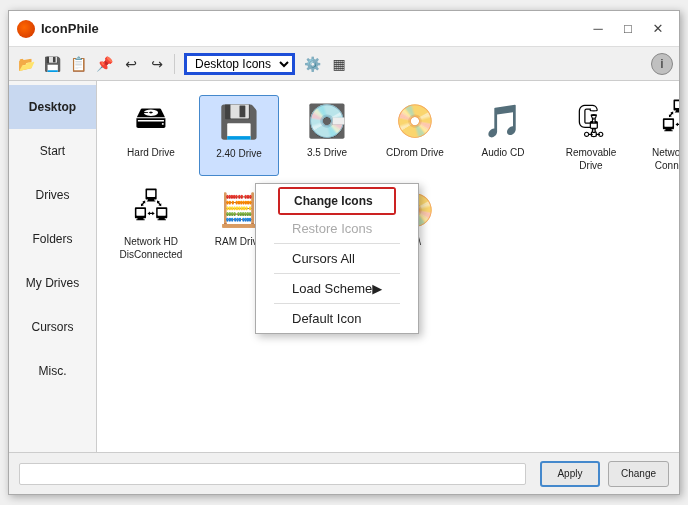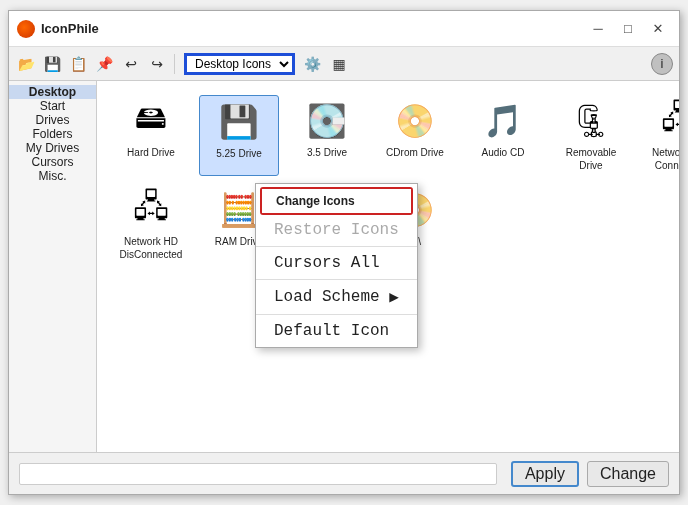--- a/index.html
+++ b/index.html
@@ -132,21 +132,21 @@
     .sidebar {
       width: 88px;
       background: #f5f5f5;
       border-right: 1px solid #ccc;
       padding: 4px 0;
       display: flex;
       flex-direction: column;
       align-items: stretch;
     }
     .sidebar-item {
-      padding: 0 8px;
+      padding: 15px 8px;
       cursor: pointer;
       font-size: 12px;
       color: #222;
       text-align: center;
     }
     .sidebar-item.active { background: #c8d8f0; font-weight: 600; }
 
     .content-area {
       flex: 1;
       background: #fff;
@@ -190,31 +190,30 @@
     
     .context-menu {
       position: absolute;
       top: 102px;
       left: 158px;
       background: #fff;
       border: 1px solid #aaa;
       box-shadow: 3px 3px 8px rgba(0,0,0,0.25);
       min-width: 140px;
       z-index: 100;
-      padding: 2px 0;
+      padding: 2px 18px;
     }
     .ctx-item {
       padding: 5px 18px;
       cursor: pointer;
-      font-size: 16px;
+      font-size: 13px;
       color: #222;
       display: flex;
       align-items: center;
       justify-content: space-between;
-      font-family: Liberation Mono, monospace;
     }
     .ctx-item.disabled { color: #aaa; cursor: default; }
     .ctx-separator {
       height: 1px;
       background: #ddd;
       margin: 2px 0;
     }
     .change-icons-wrapper {
       border: 2px solid #cc2222;
       border-radius: 3px;
@@ -248,21 +247,21 @@
       border-radius: 2px;
       margin-right: 6px;
     }
     .action-btn {
       min-width: 60px;
       height: 26px;
       background: #e8e8e8;
       border: 1px solid #aaa;
       border-radius: 3px;
       cursor: pointer;
-      font-size: 16px;
+      font-size: 10px;
       font-family: 'Segoe UI', sans-serif;
       color: #222;
       padding: 0 12px;
     }
     .action-btn.apply { border: 2px solid #4488cc; }
   </style>
 </head>
 <body>
 
 <div class="window">
@@ -313,21 +312,21 @@
     </div>
 
     <div class="content-area">
       <div class="icons-grid">
         <div class="icon-item">
           <div class="icon-visual">🖴</div>
           <div class="icon-label">Hard Drive</div>
         </div>
         <div class="icon-item selected">
           <div class="icon-visual">💾</div>
-          <div class="icon-label">5.25 Drive</div>
+          <div class="icon-label">2.40 Drive</div>
         </div>
         <div class="icon-item">
           <div class="icon-visual">💽</div>
           <div class="icon-label">3.5 Drive</div>
         </div>
         <div class="icon-item">
           <div class="icon-visual">📀</div>
           <div class="icon-label">CDrom Drive</div>
         </div>
         <div class="icon-item">

